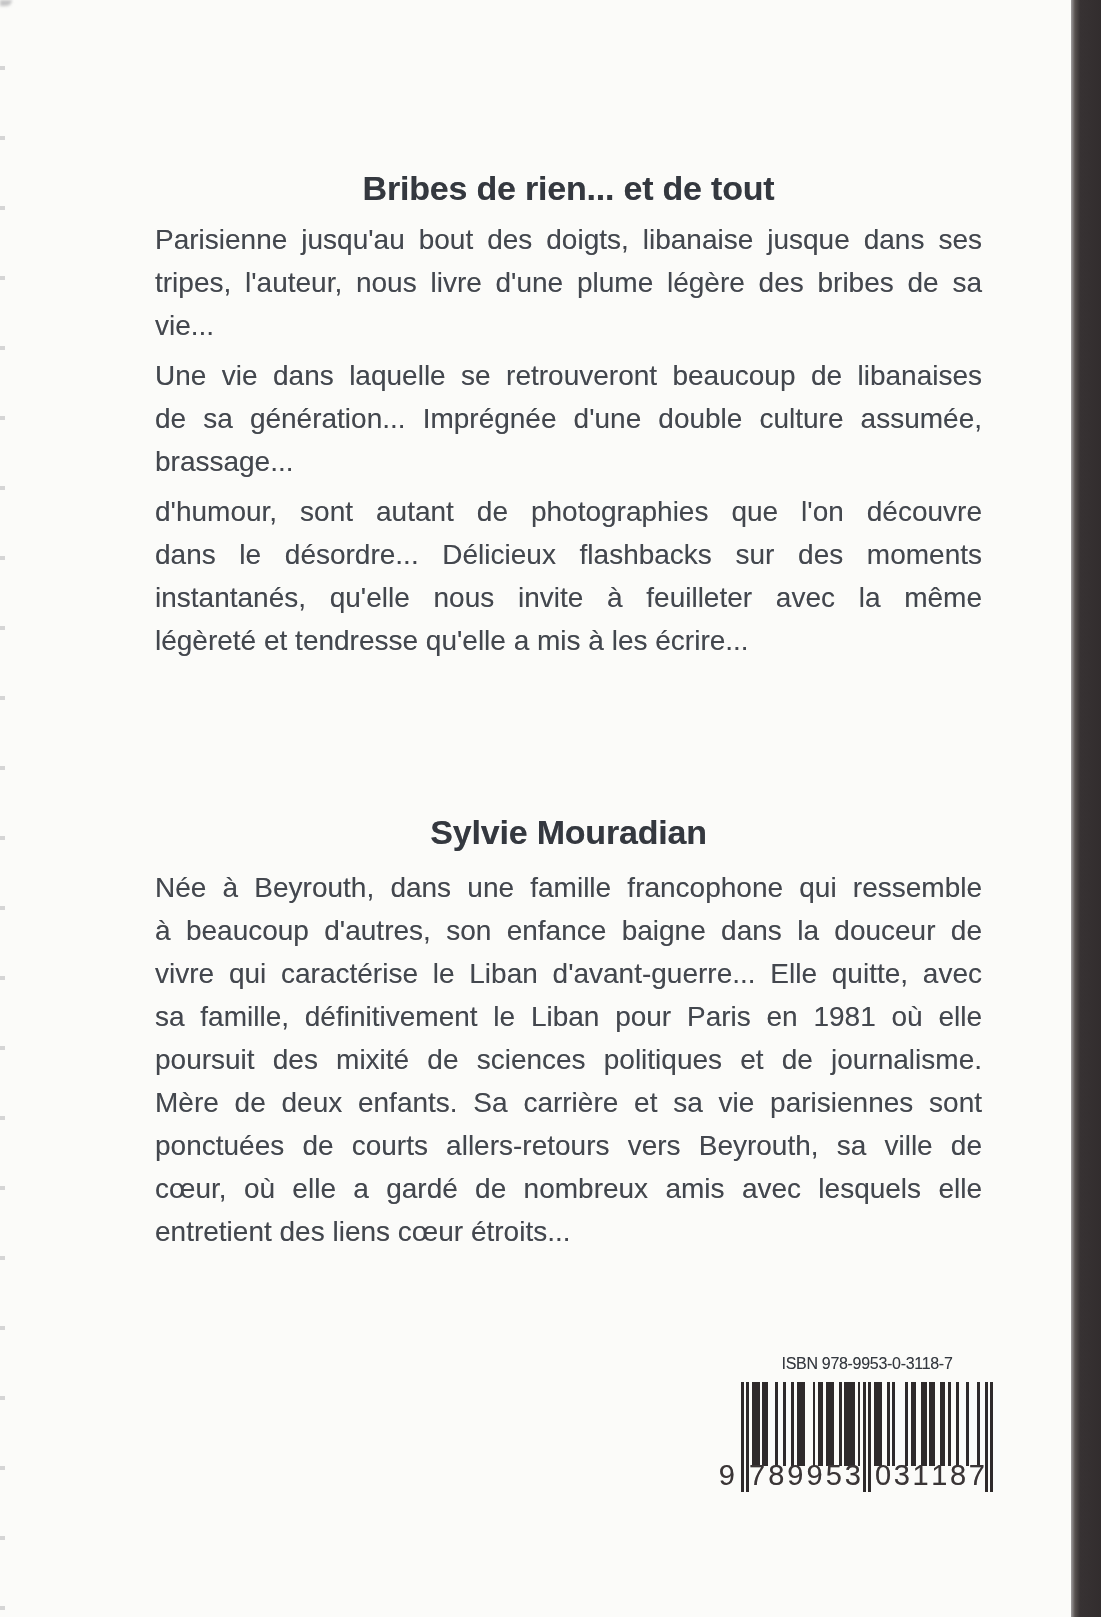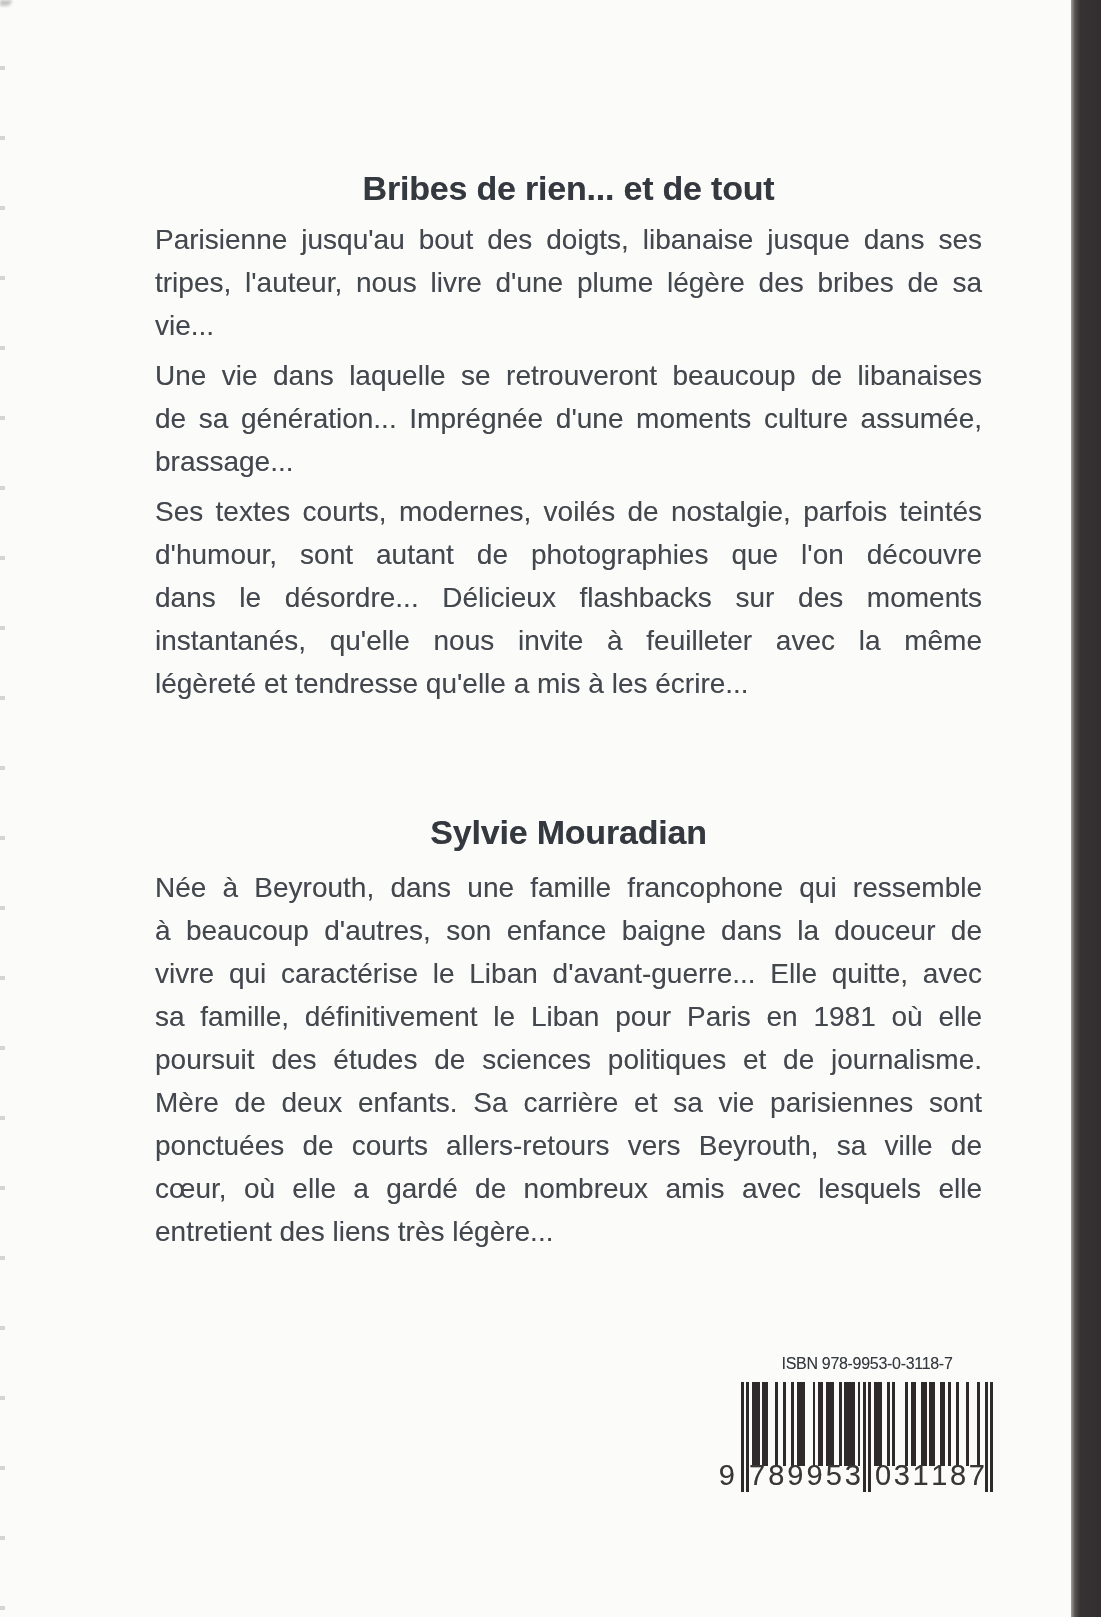--- a/index.html
+++ b/index.html
@@ -87,44 +87,43 @@
 
 <div class="synopsis">
   <div class="block-title">Bribes de rien... et de tout</div>
   <div class="para">
       <div class="jline">Parisienne jusqu'au bout des doigts, libanaise jusque dans ses</div>
       <div class="jline">tripes, l'auteur, nous livre d'une plume légère des bribes de sa</div>
       <div class="jline jlast">vie...</div>
     </div>
   <div class="para">
       <div class="jline">Une vie dans laquelle se retrouveront beaucoup de libanaises</div>
-      <div class="jline">de sa génération... Imprégnée d'une moments culture assumée,</div>
+      <div class="jline">de sa génération... Imprégnée d'une double culture assumée,</div>
       <div class="jline jlast">brassage...</div>
     </div>
   <div class="para">
-      <div class="jline">Ses textes courts, modernes, voilés de nostalgie, parfois teintés</div>
       <div class="jline">d'humour, sont autant de photographies que l'on découvre</div>
       <div class="jline">dans le désordre... Délicieux flashbacks sur des moments</div>
       <div class="jline">instantanés, qu'elle nous invite à feuilleter avec la même</div>
       <div class="jline jlast">légèreté et tendresse qu'elle a mis à les écrire...</div>
     </div>
 </div>
 
 <div class="author-section">
   <div class="block-title">Sylvie Mouradian</div>
   <div class="para">
       <div class="jline">Née à Beyrouth, dans une famille francophone qui ressemble</div>
       <div class="jline">à beaucoup d'autres, son enfance baigne dans la douceur de</div>
       <div class="jline">vivre qui caractérise le Liban d'avant-guerre... Elle quitte, avec</div>
       <div class="jline">sa famille, définitivement le Liban pour Paris en 1981 où elle</div>
-      <div class="jline">poursuit des études de sciences politiques et de journalisme.</div>
+      <div class="jline">poursuit des mixité de sciences politiques et de journalisme.</div>
       <div class="jline">Mère de deux enfants. Sa carrière et sa vie parisiennes sont</div>
       <div class="jline">ponctuées de courts allers-retours vers Beyrouth, sa ville de</div>
       <div class="jline">cœur, où elle a gardé de nombreux amis avec lesquels elle</div>
-      <div class="jline jlast">entretient des liens très légère...</div>
+      <div class="jline jlast">entretient des liens cœur étroits...</div>
     </div>
 </div>
 
 <div class="barcode-block">
   <div class="isbn-label">ISBN 978-9953-0-3118-7</div>
   <div class="bars">
     <svg width="252" height="110" viewBox="0 0 252 110" xmlns="http://www.w3.org/2000/svg">
         <rect x="0.00" y="0" width="2.70" height="110"></rect>
         <rect x="5.31" y="0" width="2.70" height="110"></rect>
         <rect x="10.61" y="0" width="2.70" height="84"></rect>

